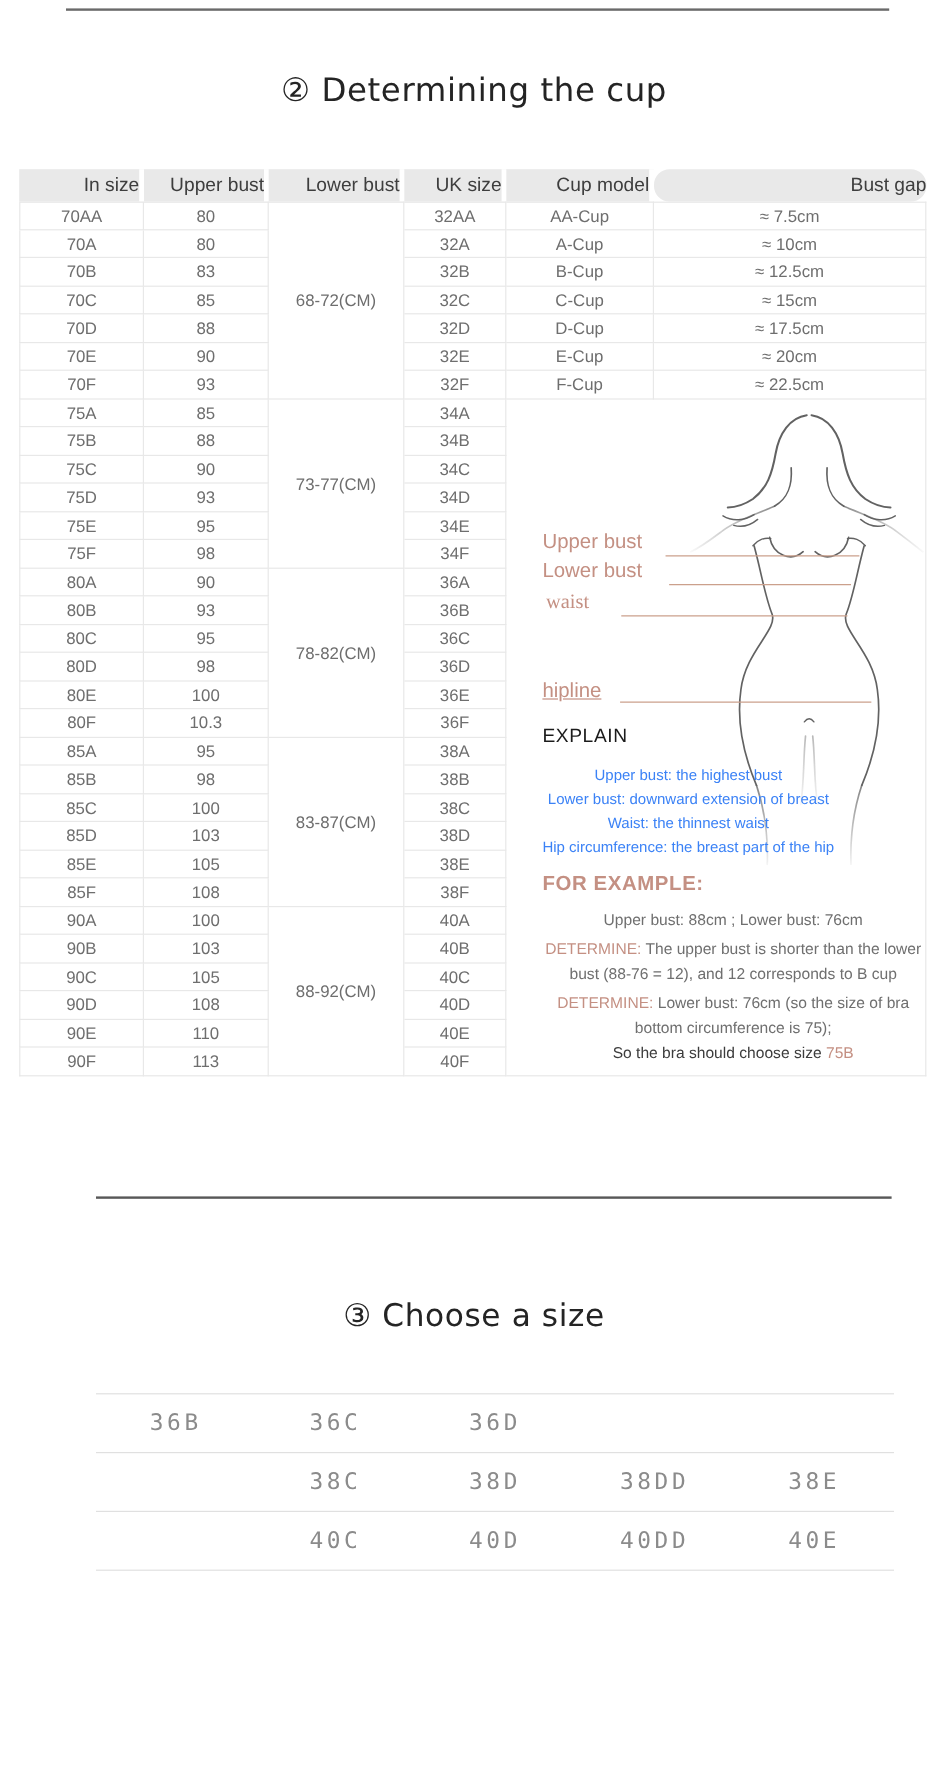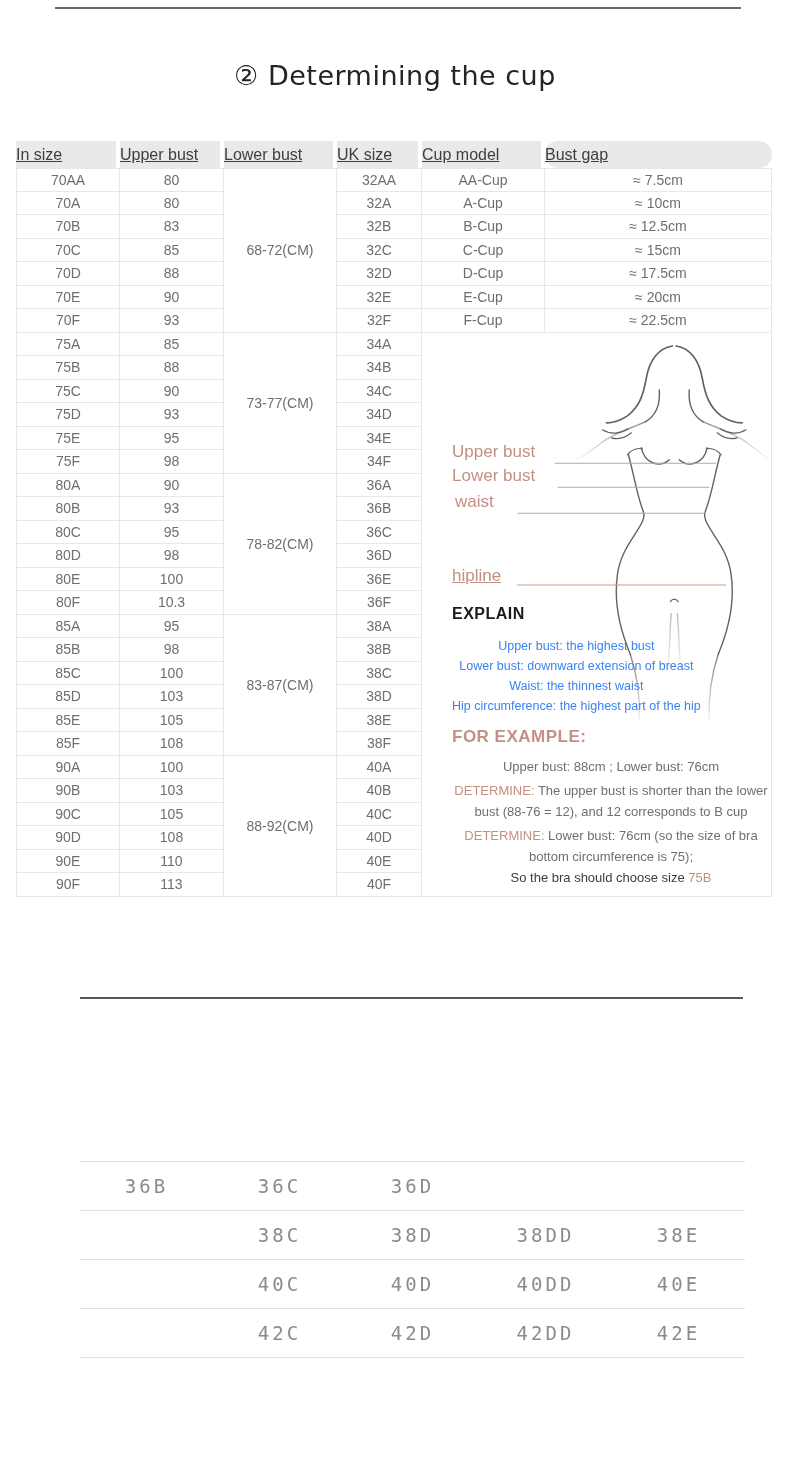--- a/index.html
+++ b/index.html
@@ -24,42 +24,42 @@
   #title2{top:60px;}
   #title3{top:1082px;font-size:26px;}
 
   
   .size-table{
     position:absolute;top:141px;left:16px;width:756px;
     border-collapse:separate;border-spacing:0;table-layout:fixed;
   }
   .size-table th{
     background:#e9e9e9;height:27px;font-size:16px;font-weight:400;color:#3e3e3e;
-    border-right:4px solid #fff;padding:0;text-align:left;text-decoration:underline;
+    border-right:4px solid #fff;padding:0;text-align:right;
   }
   .size-table th:last-child{border-right:none;border-radius:13px;}
   .size-table td{
     height:23.5px;padding:0;text-align:center;vertical-align:middle;
     font-size:14px;color:var(--txt-gray);
     border-right:1px solid var(--tbl-border);border-bottom:1px solid var(--tbl-border);
   }
   .size-table td:first-child{border-left:1px solid var(--tbl-border);}
   .size-table tbody tr:first-child td{border-top:1px solid var(--tbl-border);}
   .size-table td.panel-cell{position:relative;vertical-align:top;}
 
   
   .figure-panel{position:absolute;inset:0;overflow:hidden;}
   .figure-svg{position:absolute;left:0;top:0;width:100%;height:100%;}
   .fig-label{position:absolute;font-size:17px;color:var(--accent);white-space:nowrap;}
   #lbl-upper{left:30px;top:109px;}
   #lbl-lower{left:30px;top:133px;}
-  #lbl-waist{left:33px;top:159px;}
+  #lbl-waist{left:33px;top:159px;font-family:Liberation Serif, serif;}
   #lbl-hip{left:30px;top:233px;text-decoration:underline;}
   .explain-heading{
-    position:absolute;left:30px;top:272px;font-size:16px;font-weight:700;
+    position:absolute;left:30px;top:272px;font-size:16px;font-weight:400;
     color:#1b1b1b;letter-spacing:.5px;
   }
   .explain-items{position:absolute;left:30px;top:303px;font-size:12.5px;line-height:20px;color:#3b82f6;white-space:nowrap;}
   .example-heading{
     position:absolute;left:30px;top:394px;font-size:17px;font-weight:700;
     color:var(--accent);letter-spacing:.5px;
   }
   .example-body{position:absolute;left:30px;top:423px;width:318px;font-size:13px;line-height:21px;color:#6f6f6f;}
   .example-body p{margin:0;}
   .example-body p.gap-top{margin-top:3px;}
@@ -226,21 +226,21 @@
     <span class="fig-label" id="lbl-upper">Upper bust</span>
     <span class="fig-label" id="lbl-lower">Lower bust</span>
     <span class="fig-label" id="lbl-waist">waist</span>
     <span class="fig-label" id="lbl-hip">hipline</span>
 
     <div class="explain-heading">EXPLAIN</div>
     <div class="explain-items">
       <div>Upper bust: the highest bust</div>
       <div>Lower bust: downward extension of breast</div>
       <div>Waist: the thinnest waist</div>
-      <div>Hip circumference: the highest part of the hip</div>
+      <div>Hip circumference: the breast part of the hip</div>
     </div>
 
     <div class="example-heading">FOR EXAMPLE:</div>
     <div class="example-body">
       <p>Upper bust: 88cm ; Lower bust: 76cm</p>
       <p class="gap-top"><span class="accent-label">DETERMINE:</span><span> The upper bust is shorter than the lower bust (88-76 = 12), and 12 corresponds to B cup</span></p>
       <p class="gap-top"><span class="accent-label">DETERMINE:</span><span> Lower bust: 76cm (so the size of bra bottom circumference is 75);</span></p>
       <p class="conclusion"><span>So the bra should choose size </span><span class="size">75B</span></p>
     </div>
 
@@ -363,20 +363,21 @@
         <tr>
           <td>90F</td>
           <td>113</td>
           <td>40F</td>
         </tr>
       </tbody>
   </table>
 
   <div class="mid-rule"></div>
 
+  <h2 class="sec-title" id="title3">③ Choose a size</h2>
 
   <div class="size-grid" id="size-grid">
       <div class="sg-row">
         <div class="sg-cell">36B</div>
         <div class="sg-cell">36C</div>
         <div class="sg-cell">36D</div>
         <div class="sg-cell"></div>
         <div class="sg-cell"></div>
       </div>
       <div class="sg-row">
@@ -386,22 +387,15 @@
         <div class="sg-cell">38DD</div>
         <div class="sg-cell">38E</div>
       </div>
       <div class="sg-row">
         <div class="sg-cell"></div>
         <div class="sg-cell">40C</div>
         <div class="sg-cell">40D</div>
         <div class="sg-cell">40DD</div>
         <div class="sg-cell">40E</div>
       </div>
-      <div class="sg-row">
-        <div class="sg-cell"></div>
-        <div class="sg-cell">42C</div>
-        <div class="sg-cell">42D</div>
-        <div class="sg-cell">42DD</div>
-        <div class="sg-cell">42E</div>
-      </div>
     </div>
 
 </div>
 
 </body></html>

